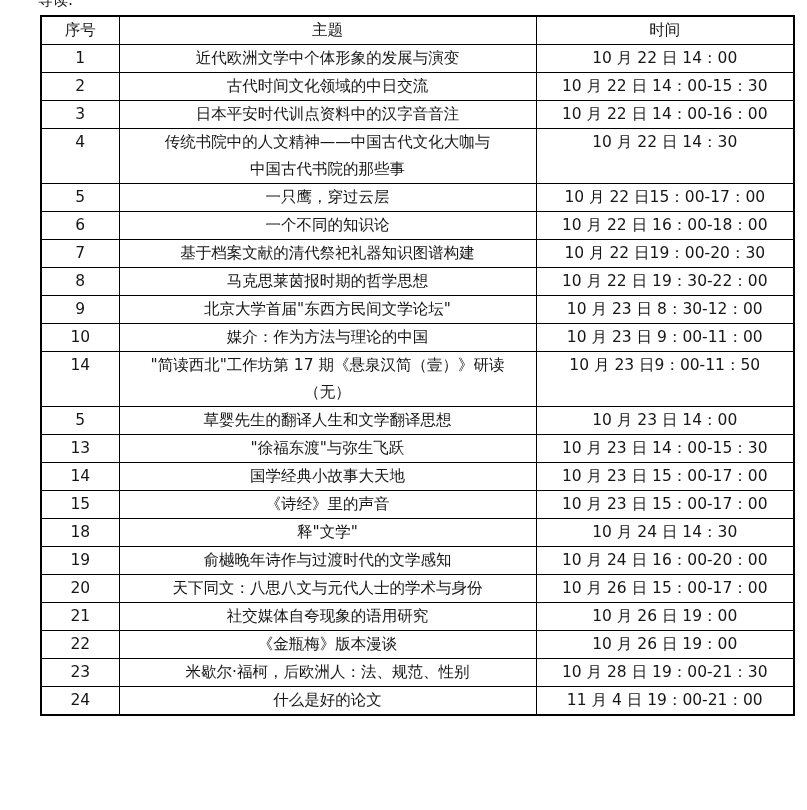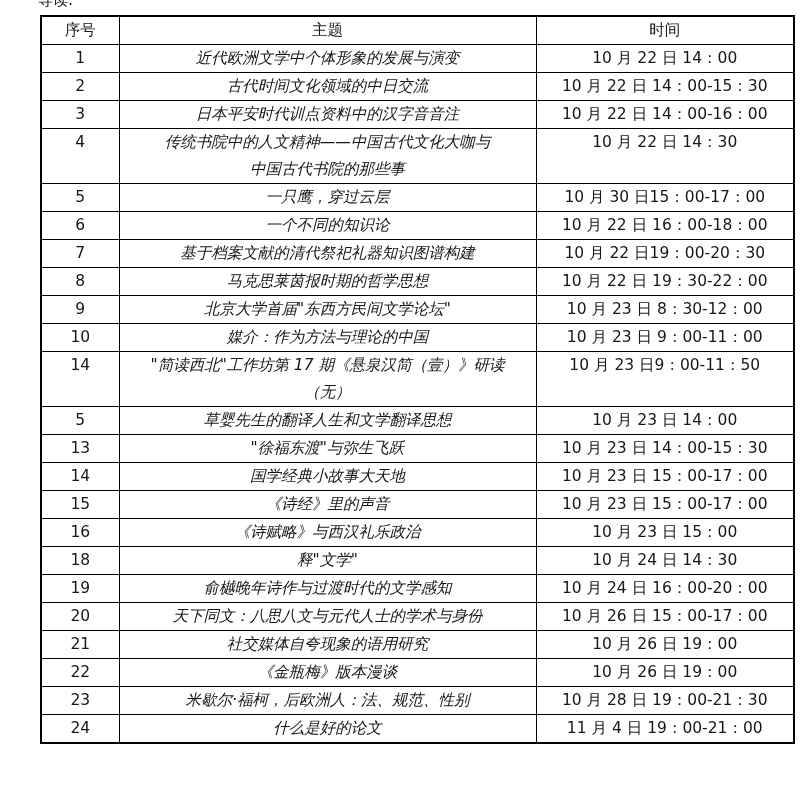--- a/index.html
+++ b/index.html
@@ -39,21 +39,21 @@
     font-weight: normal;
     font-size: 15.5px;
     text-align: center;
     vertical-align: top;
     padding: 0 3px;
     height: 27px;
     line-height: 27px;
     overflow: hidden;
   }
   table.schedule th { height: 27px; }
-  td.c-topic { white-space: pre-line; font-style: italic; }
+  td.c-topic { white-space: pre-line; }
   td.c-time  { white-space: nowrap; }
 </style>
 </head>
 <body>
 
 <div class="page">
   <div class="lead">导读:</div>
 
   <table class="schedule">
     <colgroup>
@@ -86,21 +86,21 @@
   </tr>
         <tr>
     <td class="c-no">4</td>
     <td class="c-topic">传统书院中的人文精神——中国古代文化大咖与
 中国古代书院的那些事</td>
     <td class="c-time">10 月 22 日 14：30</td>
   </tr>
         <tr>
     <td class="c-no">5</td>
     <td class="c-topic">一只鹰，穿过云层</td>
-    <td class="c-time">10 月 30 日15：00-17：00</td>
+    <td class="c-time">10 月 22 日15：00-17：00</td>
   </tr>
         <tr>
     <td class="c-no">6</td>
     <td class="c-topic">一个不同的知识论</td>
     <td class="c-time">10 月 22 日 16：00-18：00</td>
   </tr>
         <tr>
     <td class="c-no">7</td>
     <td class="c-topic">基于档案文献的清代祭祀礼器知识图谱构建</td>
     <td class="c-time">10 月 22 日19：00-20：30</td>
@@ -140,25 +140,20 @@
     <td class="c-no">14</td>
     <td class="c-topic">国学经典小故事大天地</td>
     <td class="c-time">10 月 23 日 15：00-17：00</td>
   </tr>
         <tr>
     <td class="c-no">15</td>
     <td class="c-topic">《诗经》里的声音</td>
     <td class="c-time">10 月 23 日 15：00-17：00</td>
   </tr>
         <tr>
-    <td class="c-no">16</td>
-    <td class="c-topic">《诗赋略》与西汉礼乐政治</td>
-    <td class="c-time">10 月 23 日 15：00</td>
-  </tr>
-        <tr>
     <td class="c-no">18</td>
     <td class="c-topic">释"文学"</td>
     <td class="c-time">10 月 24 日 14：30</td>
   </tr>
         <tr>
     <td class="c-no">19</td>
     <td class="c-topic">俞樾晚年诗作与过渡时代的文学感知</td>
     <td class="c-time">10 月 24 日 16：00-20：00</td>
   </tr>
         <tr>

